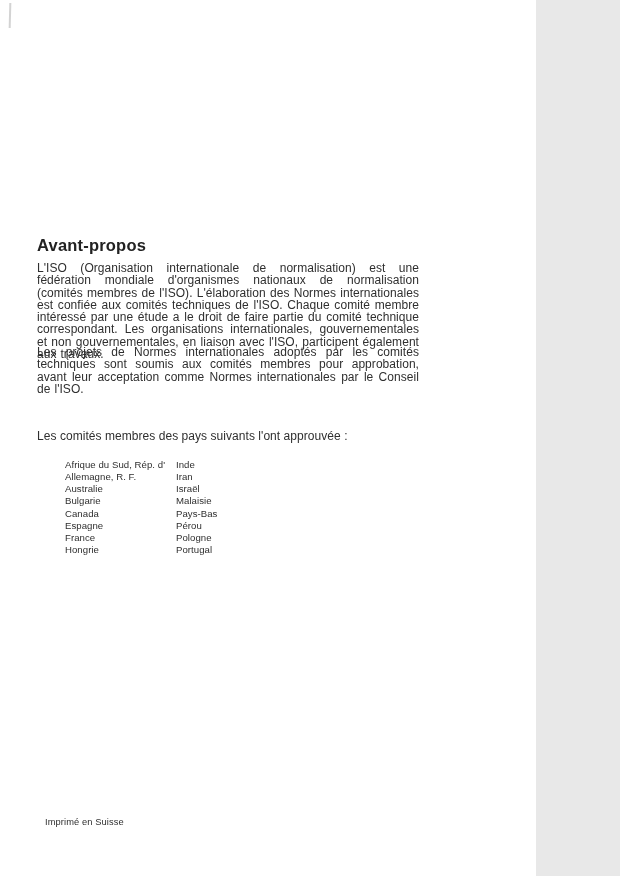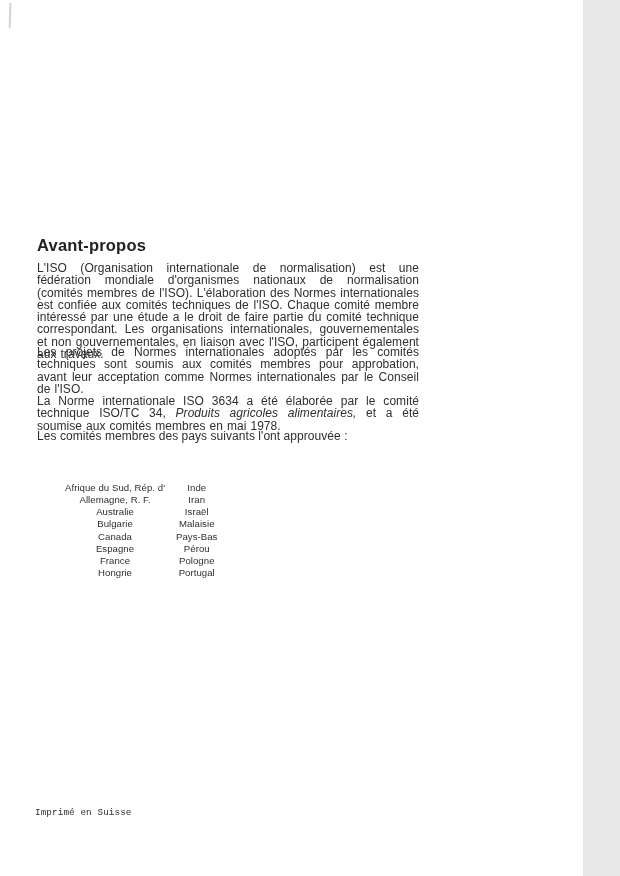--- a/index.html
+++ b/index.html
@@ -6,21 +6,21 @@
     --text: #2f2f2f;
     --background: #ffffff;
   }
   html, body {
     margin: 0;
     padding: 0;
     background: #e8e8e8;
   }
   .page {
     position: relative;
-    width: 583px;
+    width: 536px;
     height: 876px;
     background: var(--background, #ffffff);
     overflow: hidden;
     font-family: "Liberation Sans", "DejaVu Sans", sans-serif;
     color: var(--text, #2f2f2f);
   }
   .scan-artifact {
     position: absolute;
     left: 9px;
     top: 3px;
@@ -55,25 +55,24 @@
     text-justify: inter-word;
     word-spacing: 0.6px;
   }
   .p1 { top: 262px; }
   .p2 { top: 346px; }
   .p3 { top: 395px; }
   .p3 em { font-style: italic; }
   .intro { top: 430px; }
   .columns {
     position: absolute;
-    top: 482px;
+    top: 459px;
     left: 0;
     width: 620px;
     height: 100px;
-    text-align: center;
   }
   .col {
     position: absolute;
     top: 0;
     font-size: 9.6px;
     line-height: 12.15px;
     letter-spacing: 0.05px;
   }
   .col1 { left: 65px; }
   .col2 { left: 176px; }
@@ -100,40 +99,38 @@
   .bullet {
     display: inline-block;
     margin-left: 12px;
     font-size: 7.5px;
     vertical-align: middle;
   }
   .printed {
     position: absolute;
     left: 35px;
     top: 807px;
-    margin: 0;
+    margin: 10px;
     font-size: 9.3px;
     letter-spacing: 0.1px;
-    font-family: Liberation Mono, monospace;
   }
 </style>
 </head>
 <body>
 
 <div class="page">
 
   <div class="scan-artifact"></div>
 
   <h1 class="heading">Avant-propos</h1>
 
   <p class="body just p1">L'ISO (Organisation internationale de normalisation) est une fédération mondiale d'organismes nationaux de normalisation (comités membres de l'ISO). L'élaboration des Normes internationales est confiée aux comités techniques de l'ISO. Chaque comité membre intéressé par une étude a le droit de faire partie du comité technique correspondant. Les organisations internationales, gouvernementales et non gouvernementales, en liaison avec l'ISO, participent également aux travaux.</p>
 
   <p class="body just p2">Les projets de Normes internationales adoptés par les comités techniques sont soumis aux comités membres pour approbation, avant leur acceptation comme Normes internationales par le Conseil de l'ISO.</p>
 
-  <p class="body just p3"><span>La Norme internationale ISO 3634 a été élaborée par le comité technique ISO/TC 34, </span><em>Produits agricoles alimentaires,</em><span> et a été soumise aux comités membres en mai 1978.</span></p>
 
   <p class="body intro">Les comités membres des pays suivants l'ont approuvée :</p>
 
   <div class="columns">
     <div class="col col1">
         <div class="country">Afrique du Sud, Rép. d'</div>
         <div class="country">Allemagne, R. F.</div>
         <div class="country">Australie</div>
         <div class="country">Bulgarie</div>
         <div class="country">Canada</div>

